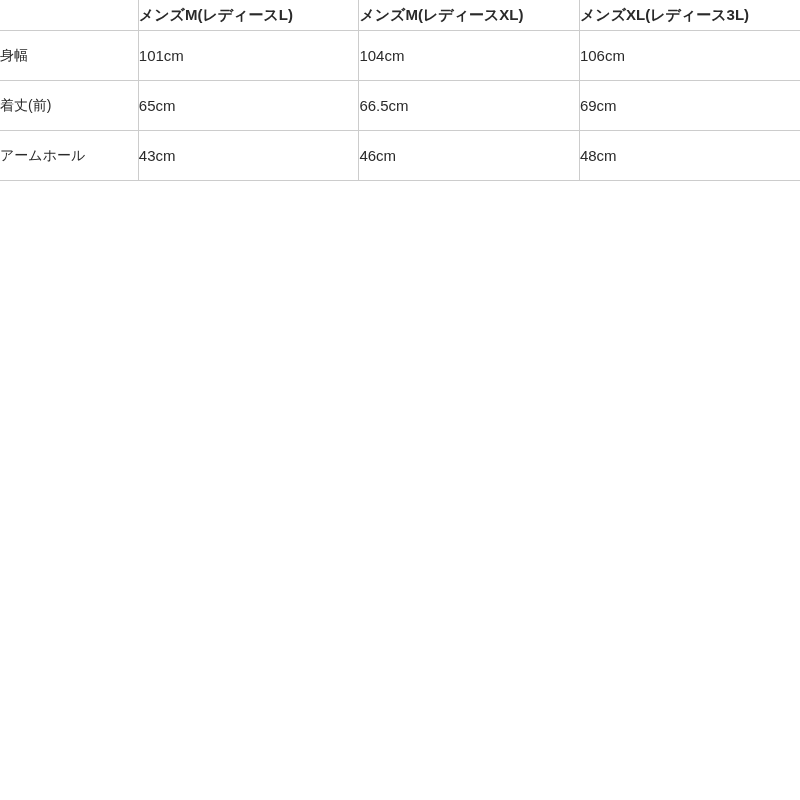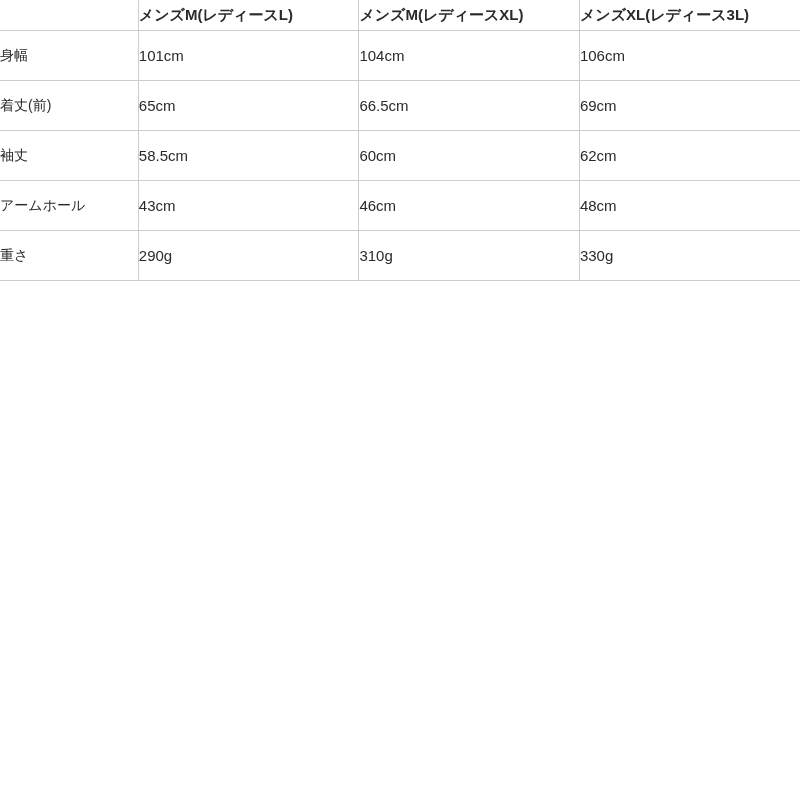--- a/index.html
+++ b/index.html
@@ -97,33 +97,21 @@
         <td>104cm</td>
         <td>106cm</td>
       </tr>
       <tr>
         <th class="row-label">着丈(前)</th>
         <td>65cm</td>
         <td>66.5cm</td>
         <td>69cm</td>
       </tr>
       <tr>
-        <th class="row-label">袖丈</th>
-        <td>58.5cm</td>
-        <td>60cm</td>
-        <td>62cm</td>
-      </tr>
-      <tr>
         <th class="row-label">アームホール</th>
         <td>43cm</td>
         <td>46cm</td>
         <td>48cm</td>
-      </tr>
-      <tr>
-        <th class="row-label">重さ</th>
-        <td>290g</td>
-        <td>310g</td>
-        <td>330g</td>
       </tr>
     </tbody>
   </table>
   <div class="filler"></div>
 </div>
 
 </body></html>

